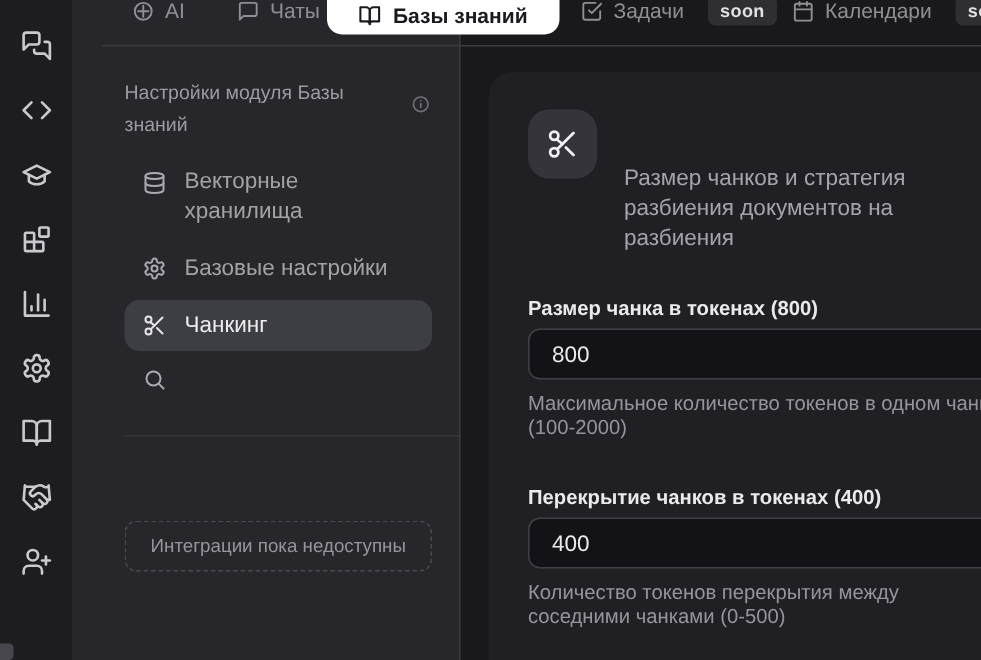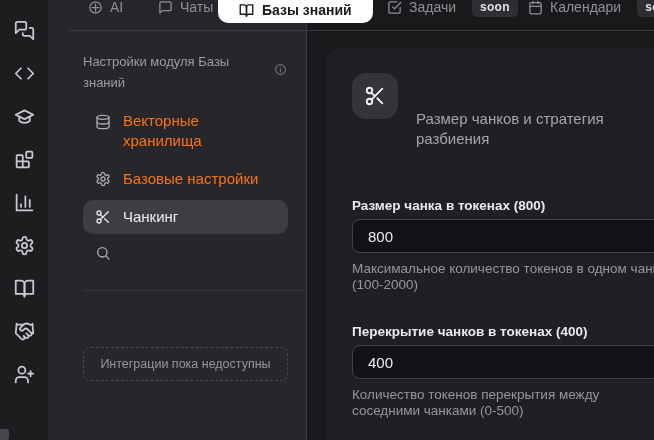--- a/index.html
+++ b/index.html
@@ -50,21 +50,21 @@
     position:absolute; left:48px; top:0; width:259px; height:440px;
     background:#27272b; border-right:1px solid #3a3a3f; z-index:1;
   }
   .panel-title { position:absolute; left:35px; top:51px; max-width:155px; font-size:13px; line-height:21px; color:#9b9ba1; }
   .panel-info  { position:absolute; right:19px; top:63px; color:#707076; }
   .panel-info svg, .int-info svg { width:13px; height:13px; }
 
   .nav { position:absolute; left:35px; right:18px; top:104px; display:flex; flex-direction:column; gap:4px; }
   .nav-item {
     display:flex; align-items:center; gap:12px; padding:7px 12px; border-radius:10px;
-    color:#f97316; font-size:15px; line-height:20px; cursor:pointer;
+    color:#a3a3a3; font-size:15px; line-height:20px; cursor:pointer;
   }
   .nav-item svg { width:16px; height:16px; flex:none; color:#a9a9af; }
   .nav-item.active { background:#3d3e44; color:#ededef; }
   .nav-item.active svg { color:#e6e6ea; }
   .nav-item.two-line { align-items:flex-start; }
   .nav-item.two-line svg { margin-top:3px; }
   .nav-label.narrow { max-width:100px; display:inline-block; }
 
   .panel-divider { position:absolute; left:35px; right:0; top:290px; height:1px; background:#36363b; }
   .integrations-label { position:absolute; left:35px; top:311px; display:flex; align-items:center; gap:8px; font-size:13px; color:#9b9ba1; }
@@ -282,20 +282,21 @@
     <svg viewBox="0 0 24 24">
         <circle cx="6" cy="6" r="3"></circle>
         <circle cx="6" cy="18" r="3"></circle>
         <path d="M20 4 8.12 15.88"></path>
         <path d="M14.47 14.48 20 20"></path>
         <path d="M8.12 8.88 12 12"></path>
       </svg>
   </div>
   <div class="card-subtitle">
     <div>Размер чанков и стратегия</div>
+    <div>разбиения документов на</div>
     <div>разбиения</div>
   </div>
 
   <div class="form">
     <div class="field-group">
       <label class="field-label">Размер чанка в токенах (800)</label>
       <input class="field-input" type="text" value="800" style="">
       <div class="field-helper">
         <div>Максимальное количество токенов в одном чанке</div>
         <div>(100-2000)</div>

